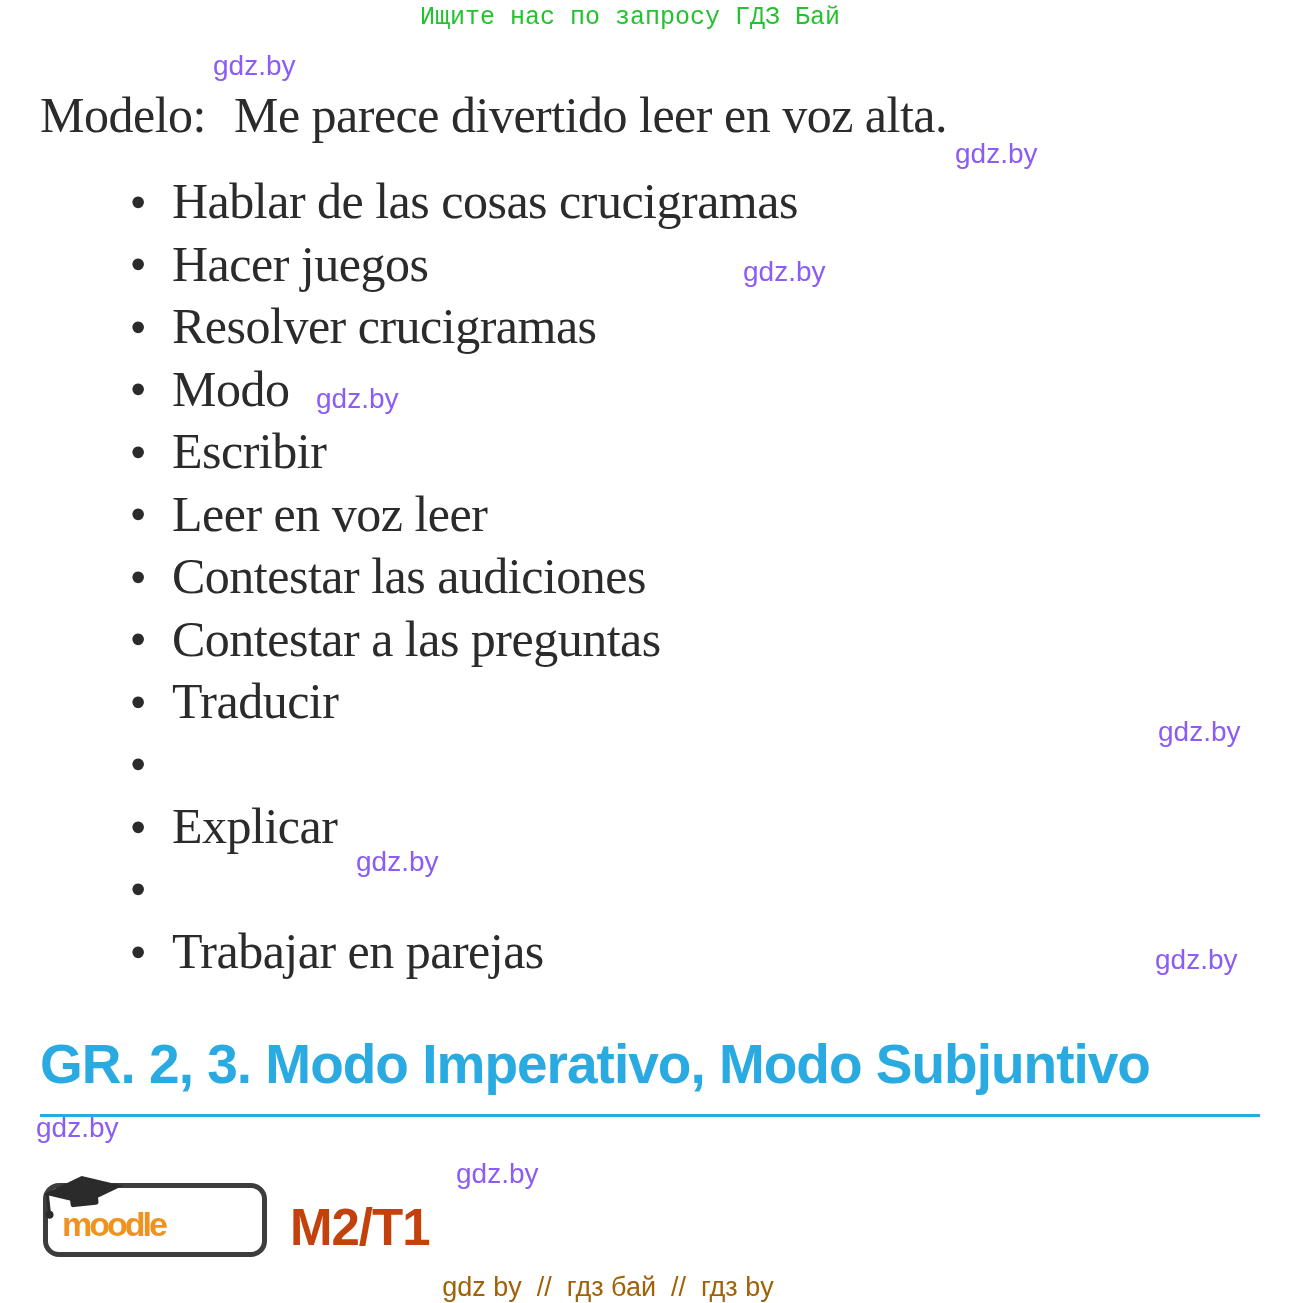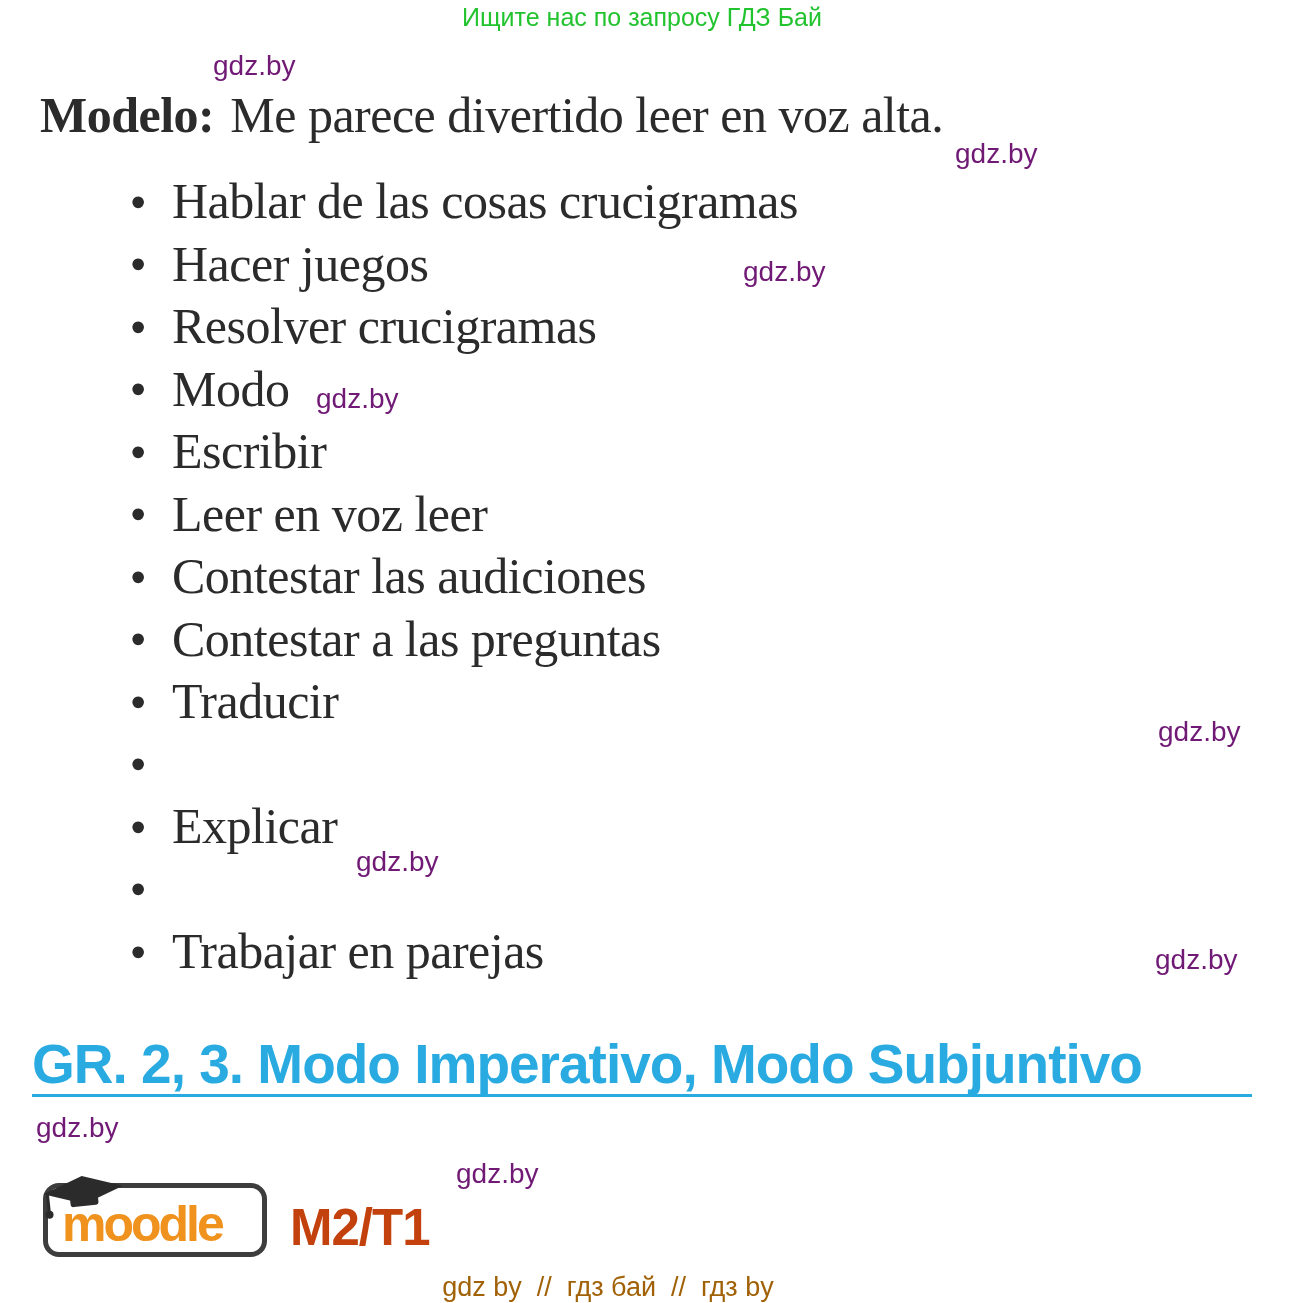--- a/index.html
+++ b/index.html
@@ -6,83 +6,83 @@
   html,body { background:#ffffff; }
   .page {
     position:relative;
     width:1292px;
     height:1303px;
     background:#ffffff;
     overflow:hidden;
     font-family:"Liberation Sans", sans-serif;
   }
   .top-banner {
-    position:absolute; top:3px; left:12px; width:1260px;
+    position:absolute; top:3px; left:0; width:1260px;
     text-align:center;
     font-size:25px; color:#22c32e;
-    font-family:Liberation Sans, sans-serif;
+    font-family:Liberation Mono, monospace;
   }
   .wm {
     position:absolute;
-    font-size:28px; color:#701a75;
+    font-size:28px; color:#8b5cf6;
     font-family:"Liberation Sans", sans-serif;
     white-space:nowrap;
   }
   .wm1 { left:213px; top:50px; }
   .wm2 { left:955px; top:138px; }
   .wm3 { left:743px; top:256px; }
   .wm4 { left:316px; top:383px; }
   .wm5 { left:1158px; top:716px; }
   .wm6 { left:356px; top:846px; }
   .wm7 { left:1155px; top:944px; }
   .wm8 { left:36px; top:1112px; }
   .wm9 { left:456px; top:1158px; }
   .modelo-line {
     position:absolute; top:86px; left:40px;
     font-family:"Liberation Serif", serif;
     font-size:50px; color:#2b2b2b;
     white-space:nowrap; letter-spacing:-0.5px;
   }
-  .modelo-label { font-weight:bold; margin-right:16px; }
+  .modelo-label { font-weight:normal; margin-right:28px; }
   .activity-list {
     position:absolute; top:170px; left:130px;
     list-style:none;
   }
   .activity-list li {
     display:flex; align-items:center;
     height:62.5px;
     font-family:"Liberation Serif", serif;
     font-size:50px; color:#2b2b2b;
     letter-spacing:-0.5px; white-space:nowrap;
   }
   .bullet {
     font-size:27px; width:42px; flex:0 0 42px;
     color:#2b2b2b; line-height:1;
   }
   .section-heading {
-    position:absolute; top:1036px; left:32px; width:1220px;
+    position:absolute; top:1036px; left:40px; width:1220px;
     font-family:"Liberation Sans", sans-serif;
     font-size:55px; font-weight:bold; letter-spacing:-1px;
     color:#29abe2;
     border-bottom:3px solid #29abe2;
-    padding-bottom:0;
+    padding-bottom:20px;
     line-height:1.05;
     white-space:nowrap;
     cursor:pointer;
   }
   .moodle-badge {
     position:absolute; left:43px; top:1183px;
     width:224px; height:74px;
     border:5px solid #3d3d3d; border-radius:16px;
     background:#ffffff;
   }
   .moodle-text {
     position:absolute; left:14px; bottom:-2px;
     font-family:"Liberation Sans", sans-serif;
-    font-size:50px; font-weight:bold; letter-spacing:-3px;
+    font-size:34px; font-weight:bold; letter-spacing:-3px;
     color:#f0921e; line-height:60px;
   }
   .cap-icon {
     position:absolute; left:-6px; top:-14px;
     width:84px; height:48px;
     transform:rotate(-6deg);
   }
   .module-code {
     position:absolute; left:290px; top:1198px;
     font-family:"Liberation Sans", sans-serif;

